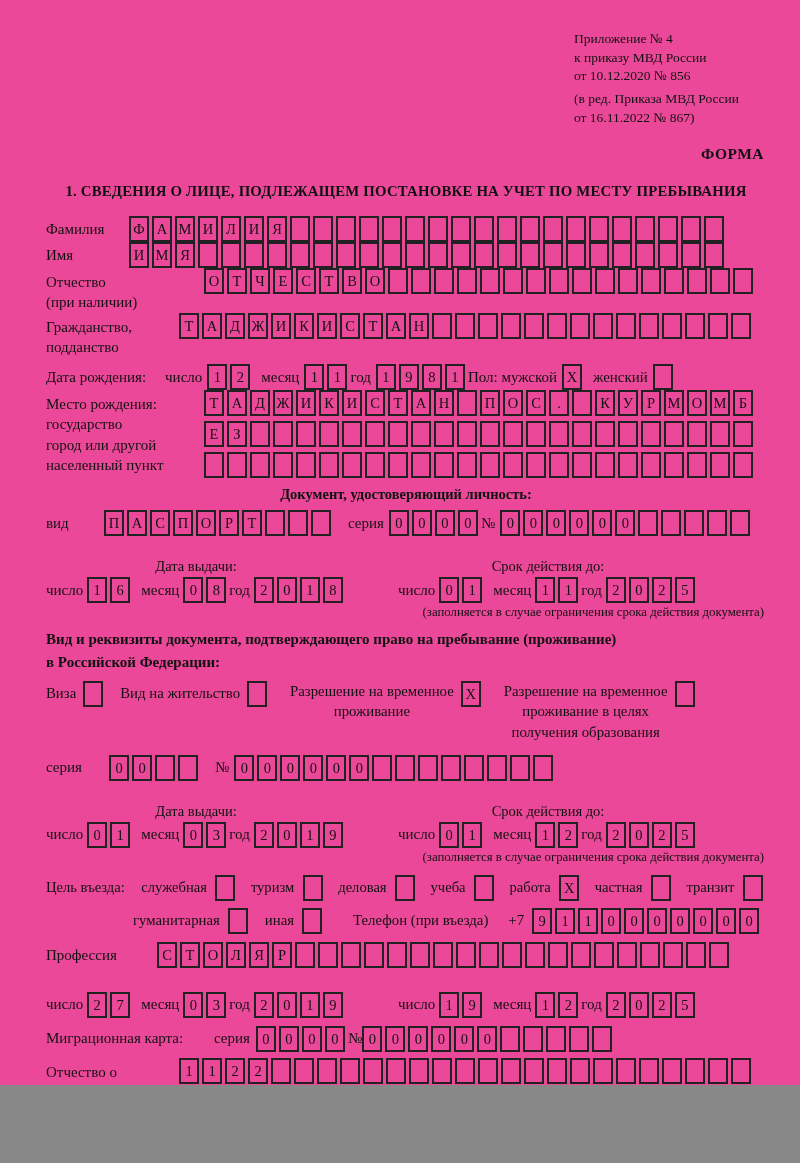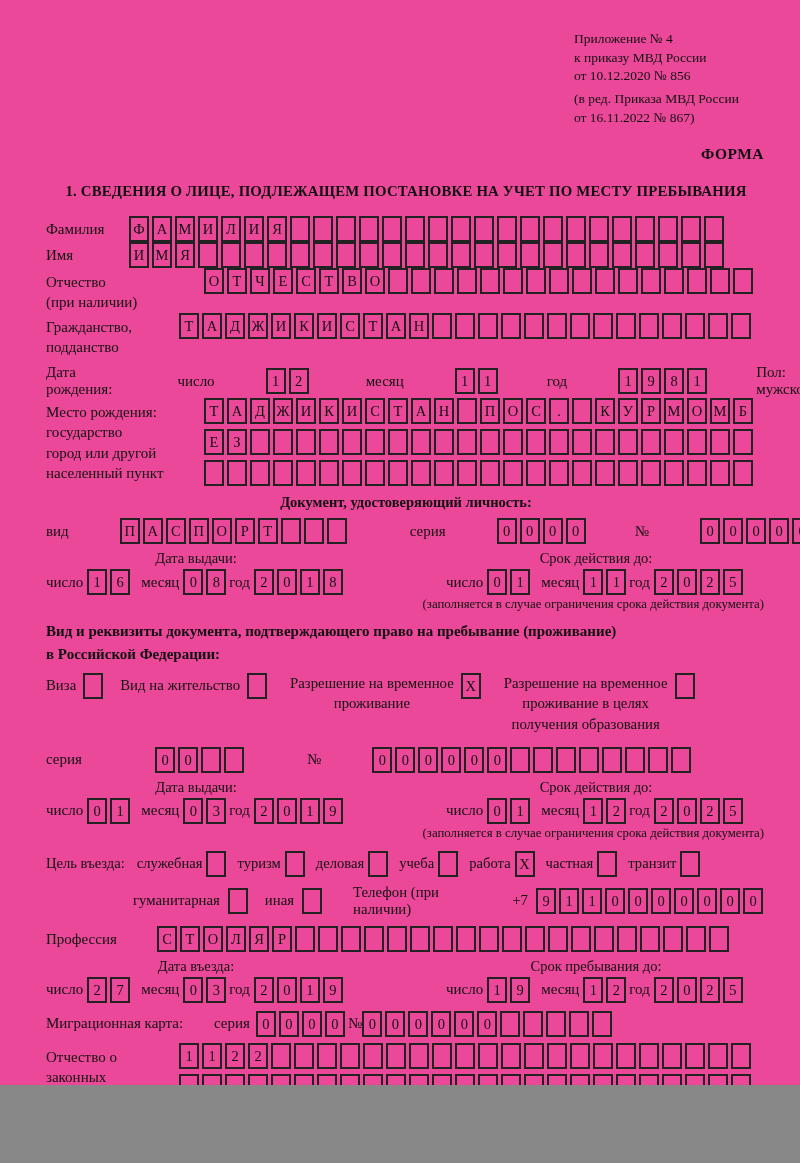--- a/index.html
+++ b/index.html
@@ -25,42 +25,42 @@
   .cells { display:flex; flex-wrap:nowrap; }
   .cell { display:inline-block; flex:0 0 auto; width:20px; height:26px; border:2px solid #222;
           margin-right:3px; text-align:center; font-size:14.5px; line-height:22px; }
   .w83 { width:83px; flex:0 0 83px; }
   .w158 { width:158px; flex:0 0 158px; }
   .w133 { width:133px; flex:0 0 133px; }
   .w111 { width:111px; flex:0 0 111px; }
   .stack > div + div { margin-top:5px; }
 
   
-  .inline-row { display:flex; align-items:center; margin-top:7px; font-size:15px;gap:46px; }
+  .inline-row { display:flex; align-items:center; margin-top:7px; font-size:15px; }
   .inline-row .word { margin-right:5px; }
   .gap8 { margin-left:8px; } .gap14 { margin-left:14px; } .gap20 { margin-left:20px; } .gap28 { margin-left:28px; }
 
   .doc-heading { text-align:center; font-weight:bold; font-size:14.5px; margin-top:8px; }
 
-  .date-cols { display:flex; margin-top:6px;gap:48px; }
+  .date-cols { display:flex; margin-top:22px; }
   .dcol { }
   .dcol1 { width:352px; flex:0 0 352px; }
   .dhead { font-size:14.5px; text-align:center; width:300px; }
   .dvals { display:flex; align-items:center; font-size:15px; margin-top:2px; }
   .dvals .word { margin-right:4px; }
   .note { font-size:12.8px; text-align:right; margin-top:2px; margin-right:2px; }
 
   .intro { font-size:15px; line-height:1.55; margin-top:8px;font-weight:bold; }
 
   .permits { display:flex; align-items:flex-start; margin-top:6px; font-size:14.8px; }
   .permits .box { margin-left:7px; }
   .opt-block { text-align:center; line-height:1.4; }
   .permits .plain { padding-top:4px; }
 
-  .purpose { display:flex; align-items:center; font-size:14.6px; margin-top:10px; flex-wrap:nowrap; }
+  .purpose { display:flex; align-items:center; font-size:14.6px; margin-top:10px; flex-wrap:nowrap;justify-content:space-between; }
   .purpose .optlbl { margin:0 4px 0 8px; white-space:nowrap; }
   .purpose .first { margin-left:0; }
 
   .phone-row { display:flex; align-items:center; font-size:14.8px; margin-top:7px; margin-left:87px; }
 
   .mig-row { display:flex; align-items:center; font-size:15px; margin-top:8px; }
 </style>
 </head>
 <body>
 
@@ -554,21 +554,21 @@
 
   <div class="phone-row">
     <span>гуманитарная</span>
     <span class="cells gap8">
         <span class="cell"></span>
       </span>
     <span class="gap14">иная</span>
     <span class="cells gap8">
         <span class="cell"></span>
       </span>
-    <span class="gap28">Телефон (при наличии)</span>
+    <span class="gap28">Телефон (при въезда)</span>
     <span class="gap20">+7</span>
     <span class="cells gap8">
         <span class="cell">9</span>
         <span class="cell">1</span>
         <span class="cell">1</span>
         <span class="cell">0</span>
         <span class="cell">0</span>
         <span class="cell">0</span>
         <span class="cell">0</span>
         <span class="cell">0</span>
@@ -603,21 +603,20 @@
         <span class="cell"></span>
         <span class="cell"></span>
         <span class="cell"></span>
         <span class="cell"></span>
         <span class="cell"></span>
       </span>
   </div>
 
   <div class="date-cols">
     <div class="dcol dcol1">
-      <div class="dhead">Дата въезда:</div>
       <div class="dvals">
         <span class="word">число</span>
         <span class="cells">
             <span class="cell">2</span>
             <span class="cell">7</span>
           </span>
         <span class="word gap8">месяц</span>
         <span class="cells">
             <span class="cell">0</span>
             <span class="cell">3</span>
@@ -625,21 +624,20 @@
         <span class="word">год</span>
         <span class="cells">
             <span class="cell">2</span>
             <span class="cell">0</span>
             <span class="cell">1</span>
             <span class="cell">9</span>
           </span>
       </div>
     </div>
     <div class="dcol">
-      <div class="dhead">Срок пребывания до:</div>
       <div class="dvals">
         <span class="word">число</span>
         <span class="cells">
             <span class="cell">1</span>
             <span class="cell">9</span>
           </span>
         <span class="word gap8">месяц</span>
         <span class="cells">
             <span class="cell">1</span>
             <span class="cell">2</span>

